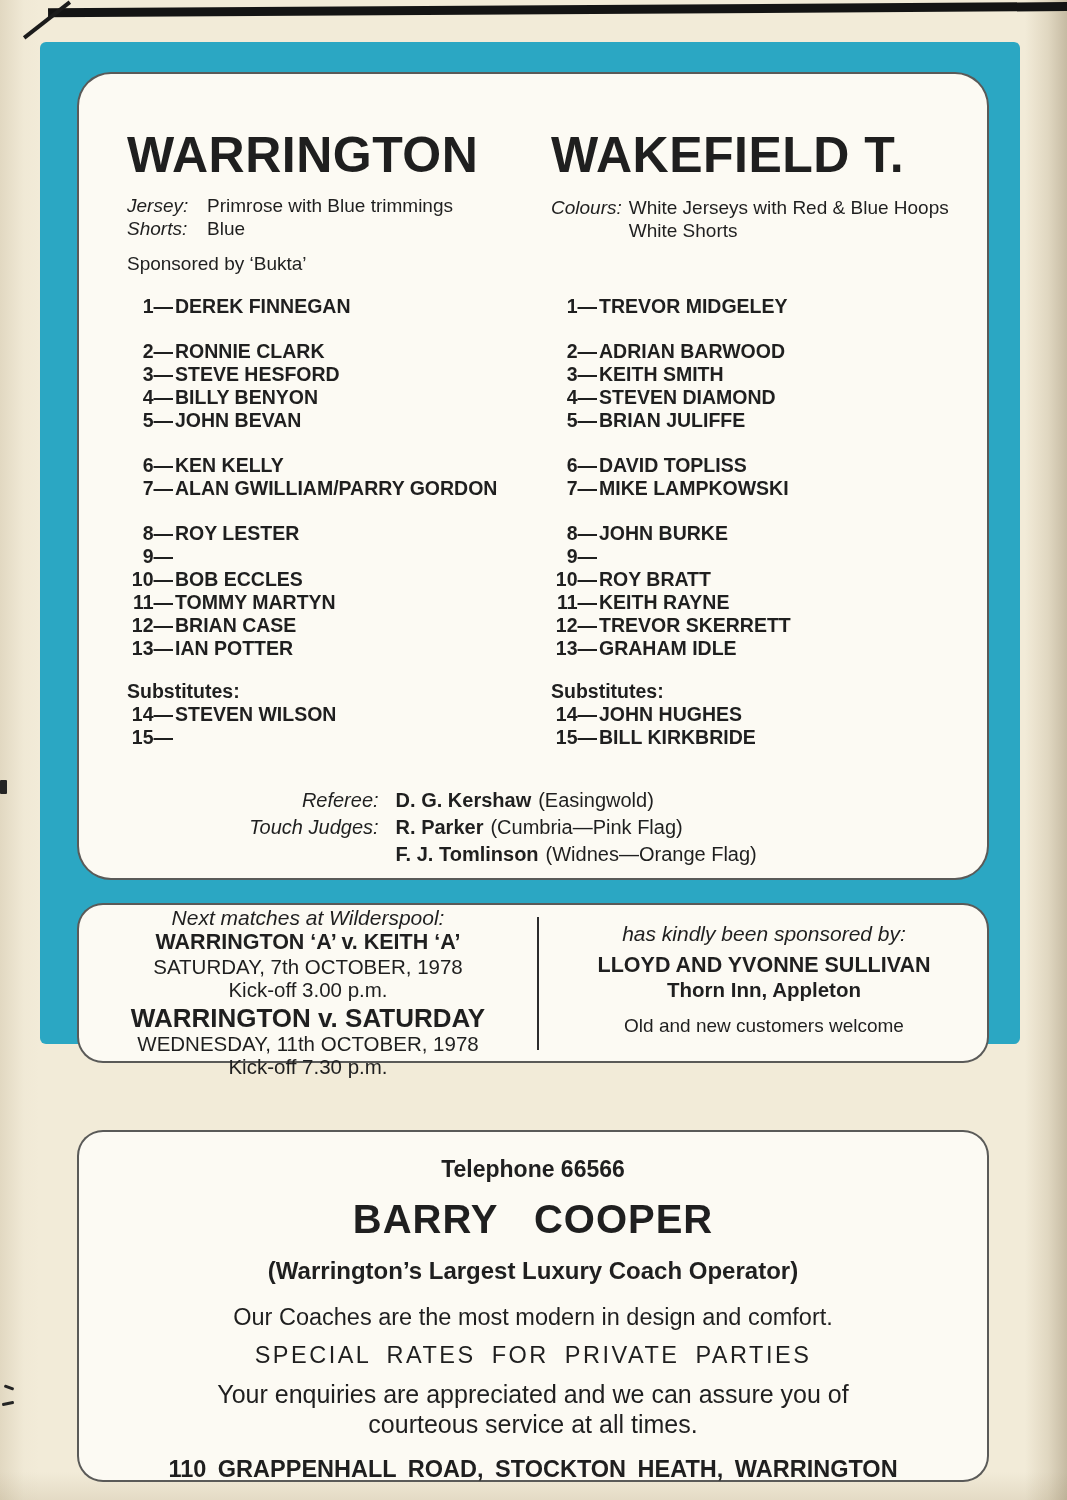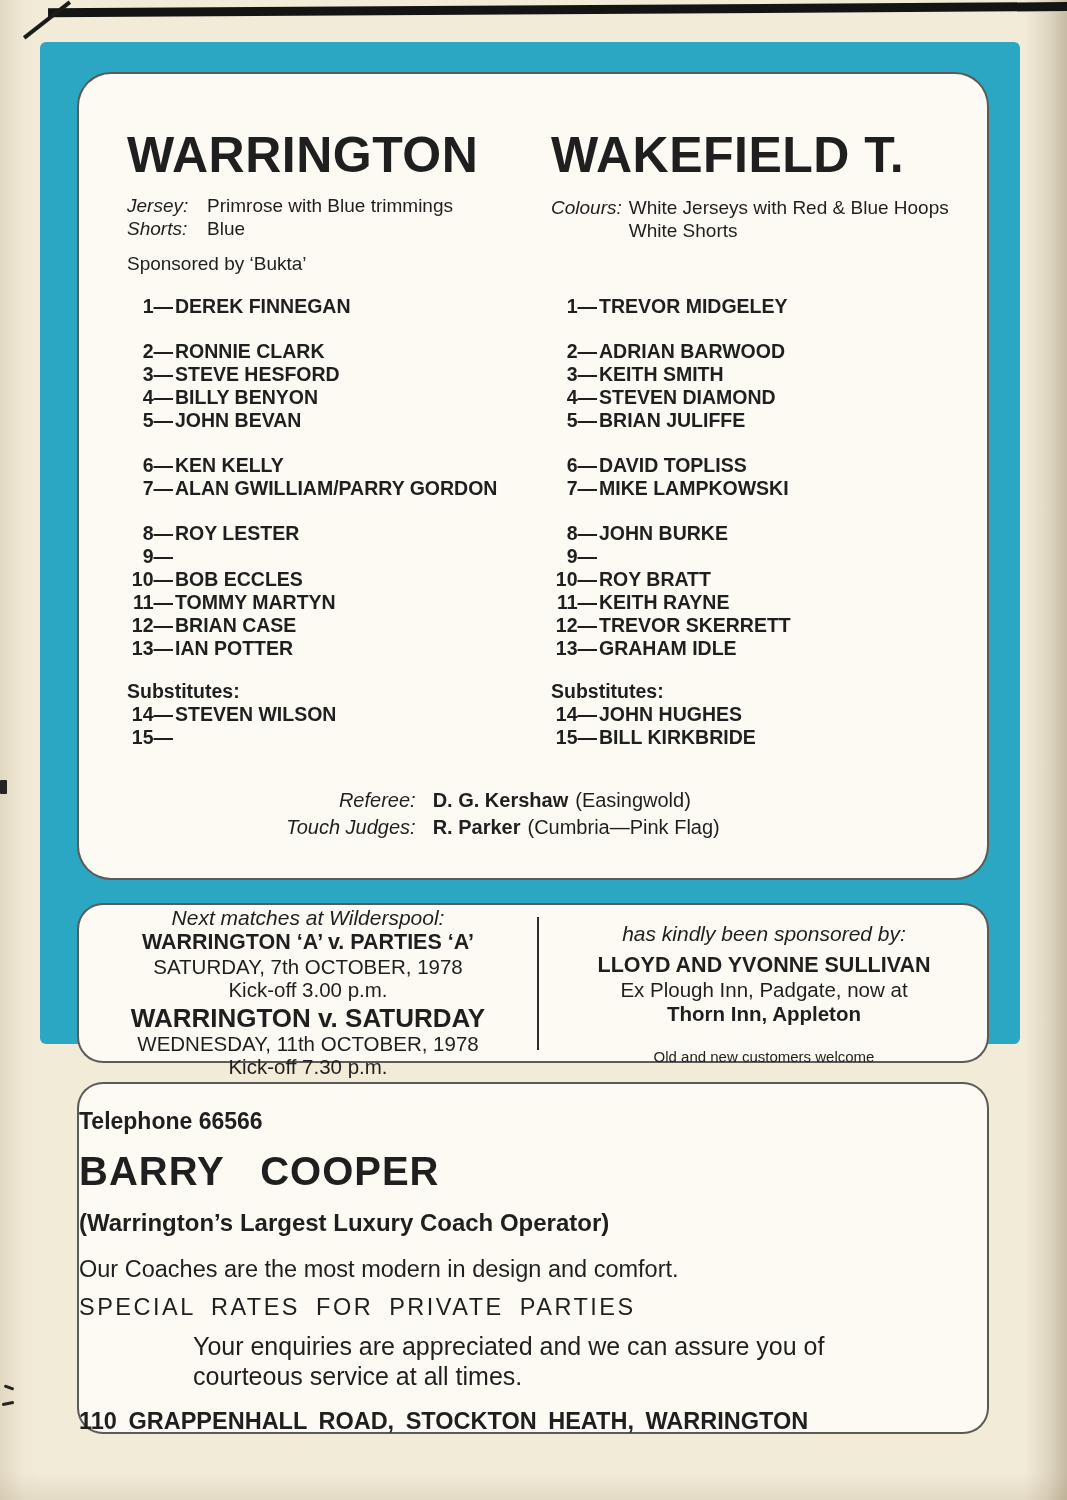--- a/index.html
+++ b/index.html
@@ -59,23 +59,23 @@
   .mid-divider{position:absolute;left:458px;top:12px;width:2px;height:133px;background:#2c2c2c;}
   .matchball{position:absolute;left:462px;right:0;top:0;height:100%;text-align:center;padding-top:16px;box-sizing:border-box;}
   .fx-head{font-style:italic;font-size:21px;line-height:25px;}
   .fx-title1{font-weight:bold;font-size:21.5px;line-height:25px;}
   .fx-line{font-size:20.5px;line-height:23px;}
   .fx-title2{font-weight:bold;font-size:26px;line-height:28px;margin-top:3px;}
   .mb-italic{font-style:italic;font-size:21px;line-height:25px;}
   .mb-sponsor{font-weight:bold;font-size:21.5px;line-height:25px;margin-top:7px;}
   .mb-line{font-size:20.5px;line-height:24px;}
   .mb-venue{font-weight:bold;font-size:20.5px;line-height:24px;}
-  .mb-welcome{font-size:15px;line-height:24px;margin-top:19px;}
-  
-  .ad-panel{}
+  .mb-welcome{font-size:19px;line-height:24px;margin-top:12px;}
+  
+  .ad-panel{text-align:center;margin-top:48px;}
   .ad-phone{font-weight:bold;font-size:23px;margin-top:24px;}
   .ad-title{font-weight:bold;font-size:40px;line-height:1.0;margin-top:16px;word-spacing:24px;letter-spacing:1px;}
   .ad-sub{font-weight:bold;font-size:24px;margin-top:18px;}
   .ad-l1{font-size:23.5px;margin-top:19px;}
   .ad-l2{font-size:23.5px;margin-top:11px;letter-spacing:2.5px;word-spacing:7px;}
   .ad-l3{font-size:25px;line-height:30px;margin:10px auto 0;max-width:680px;}
   .ad-addr{font-weight:bold;font-size:23.5px;margin-top:17px;word-spacing:5px;}
 </style>
 </head>
 <body>
@@ -252,38 +252,38 @@
         </div>
       </div>
     </div>
 
     <div class="officials">
       <span class="off-label">Referee:</span>
       <span class="off-value"><b>D. G. Kershaw</b><span class="off-detail">(Easingwold)</span></span>
       <span class="off-label">Touch Judges:</span>
       <span class="off-value"><b>R. Parker</b><span class="off-detail">(Cumbria—Pink Flag)</span></span>
       <span class="off-label"></span>
+      <span class="off-value"><b>F. J. Tomlinson</b><span class="off-detail">(Widnes—Orange Flag)</span></span>
     </div>
   </div>
 
   <div class="panel mid-panel">
     <div class="fixtures">
       <div class="fx-head">Next matches at Wilderspool:</div>
-      <div class="fx-title1">WARRINGTON ‘A’ v. PARTIES ‘A’</div>
+      <div class="fx-title1">WARRINGTON ‘A’ v. KEITH ‘A’</div>
       <div class="fx-line">SATURDAY, 7th OCTOBER, 1978</div>
       <div class="fx-line">Kick-off 3.00 p.m.</div>
       <div class="fx-title2">WARRINGTON v. SATURDAY</div>
       <div class="fx-line">WEDNESDAY, 11th OCTOBER, 1978</div>
       <div class="fx-line">Kick-off 7.30 p.m.</div>
     </div>
     <div class="mid-divider"></div>
     <div class="matchball">
       <div class="mb-italic">has kindly been sponsored by:</div>
       <div class="mb-sponsor">LLOYD AND YVONNE SULLIVAN</div>
-      <div class="mb-line">Ex Plough Inn, Padgate, now at</div>
       <div class="mb-venue">Thorn Inn, Appleton</div>
       <div class="mb-welcome">Old and new customers welcome</div>
     </div>
   </div>
 
   <div class="panel ad-panel">
     <div class="ad-phone">Telephone 66566</div>
     <div class="ad-title">BARRY COOPER</div>
     <div class="ad-sub">(Warrington’s Largest Luxury Coach Operator)</div>
     <div class="ad-l1">Our Coaches are the most modern in design and comfort.</div>

